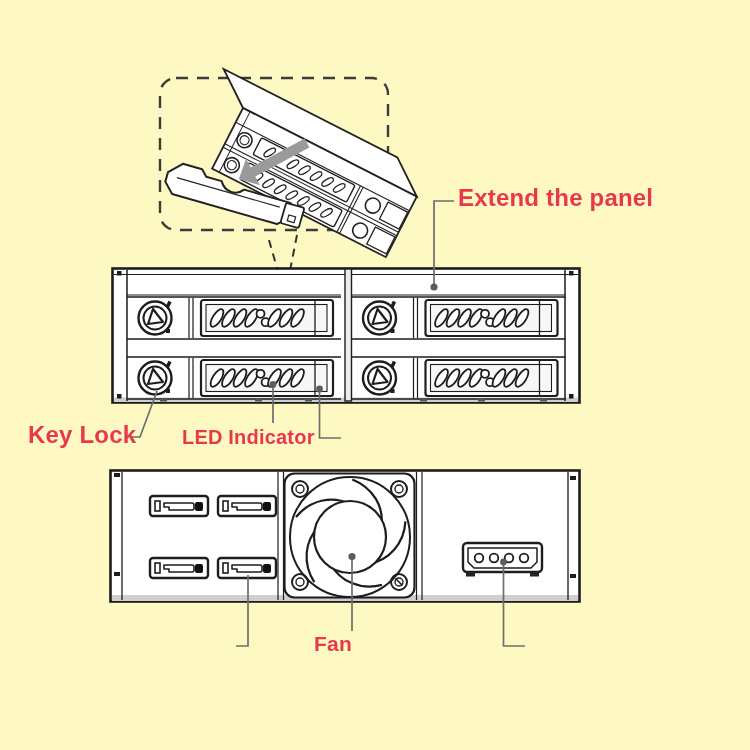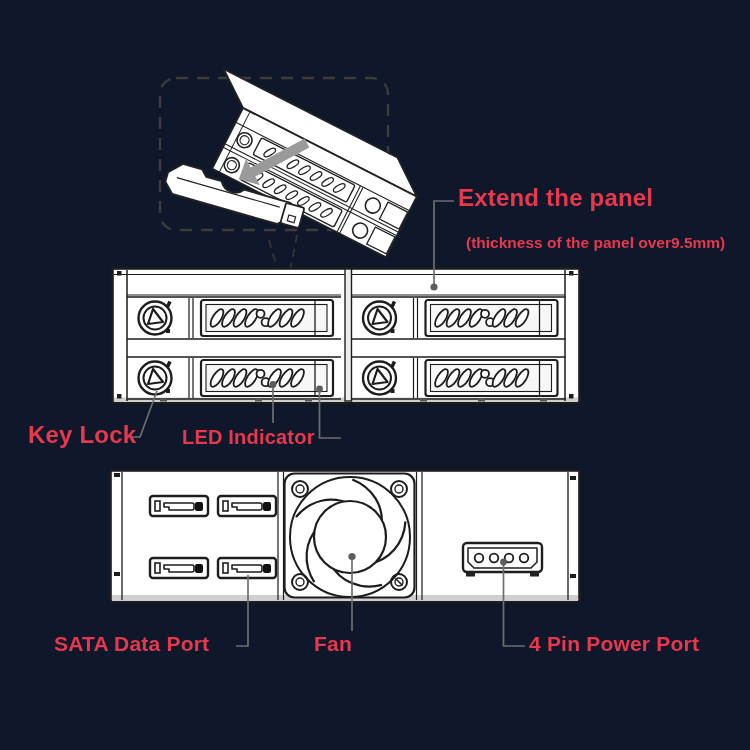--- a/index.html
+++ b/index.html
@@ -1,16 +1,16 @@
 <!DOCTYPE html>
 <html><head>
 <meta charset="utf-8">
 <style>
   html,body{margin:0;padding:0;background:#fff;}
-  .canvas{position:relative;width:750px;height:750px;background:#0f172a;overflow:hidden;
+  .canvas{position:relative;width:750px;height:750px;background:#fef9c3;overflow:hidden;
           font-family:"Liberation Sans",sans-serif;}
   .art{position:absolute;left:0;top:0;}
   .lbl{position:absolute;color:#e8384e;font-weight:bold;white-space:nowrap;
        font-size:21px;letter-spacing:.2px;}
   .lbl.big{font-size:24px;}
   .lbl.mid{font-size:20px;}
   .lbl.note{font-size:15.5px;letter-spacing:0;}
 </style>
 </head>
 <body>
@@ -195,22 +195,19 @@
   <g fill="#5d5d5d">
     <circle cx="434" cy="287" r="3.6"></circle>
     <circle cx="273" cy="384.5" r="3.4"></circle>
     <circle cx="319.5" cy="389" r="3.4"></circle>
     <circle cx="352" cy="556.5" r="3.6"></circle>
     <circle cx="503.5" cy="562" r="3.4"></circle>
   </g>
 </svg>
 
 <div class="lbl big" style="left:458px;top:184px">Extend the panel</div>
-<div class="lbl note" style="left:466px;top:234px">(thickness of the panel over9.5mm)</div>
 
 <div class="lbl mid" style="left:182px;top:426px">LED Indicator</div>
 <div class="lbl big" style="left:28px;top:421px">Key Lock</div>
 
-<div class="lbl" style="left:54px;top:632px">SATA Data Port</div>
 <div class="lbl" style="left:314px;top:632px">Fan</div>
-<div class="lbl" style="left:529px;top:632px">4 Pin Power Port</div>
 
 </div>
 
 </body></html>

